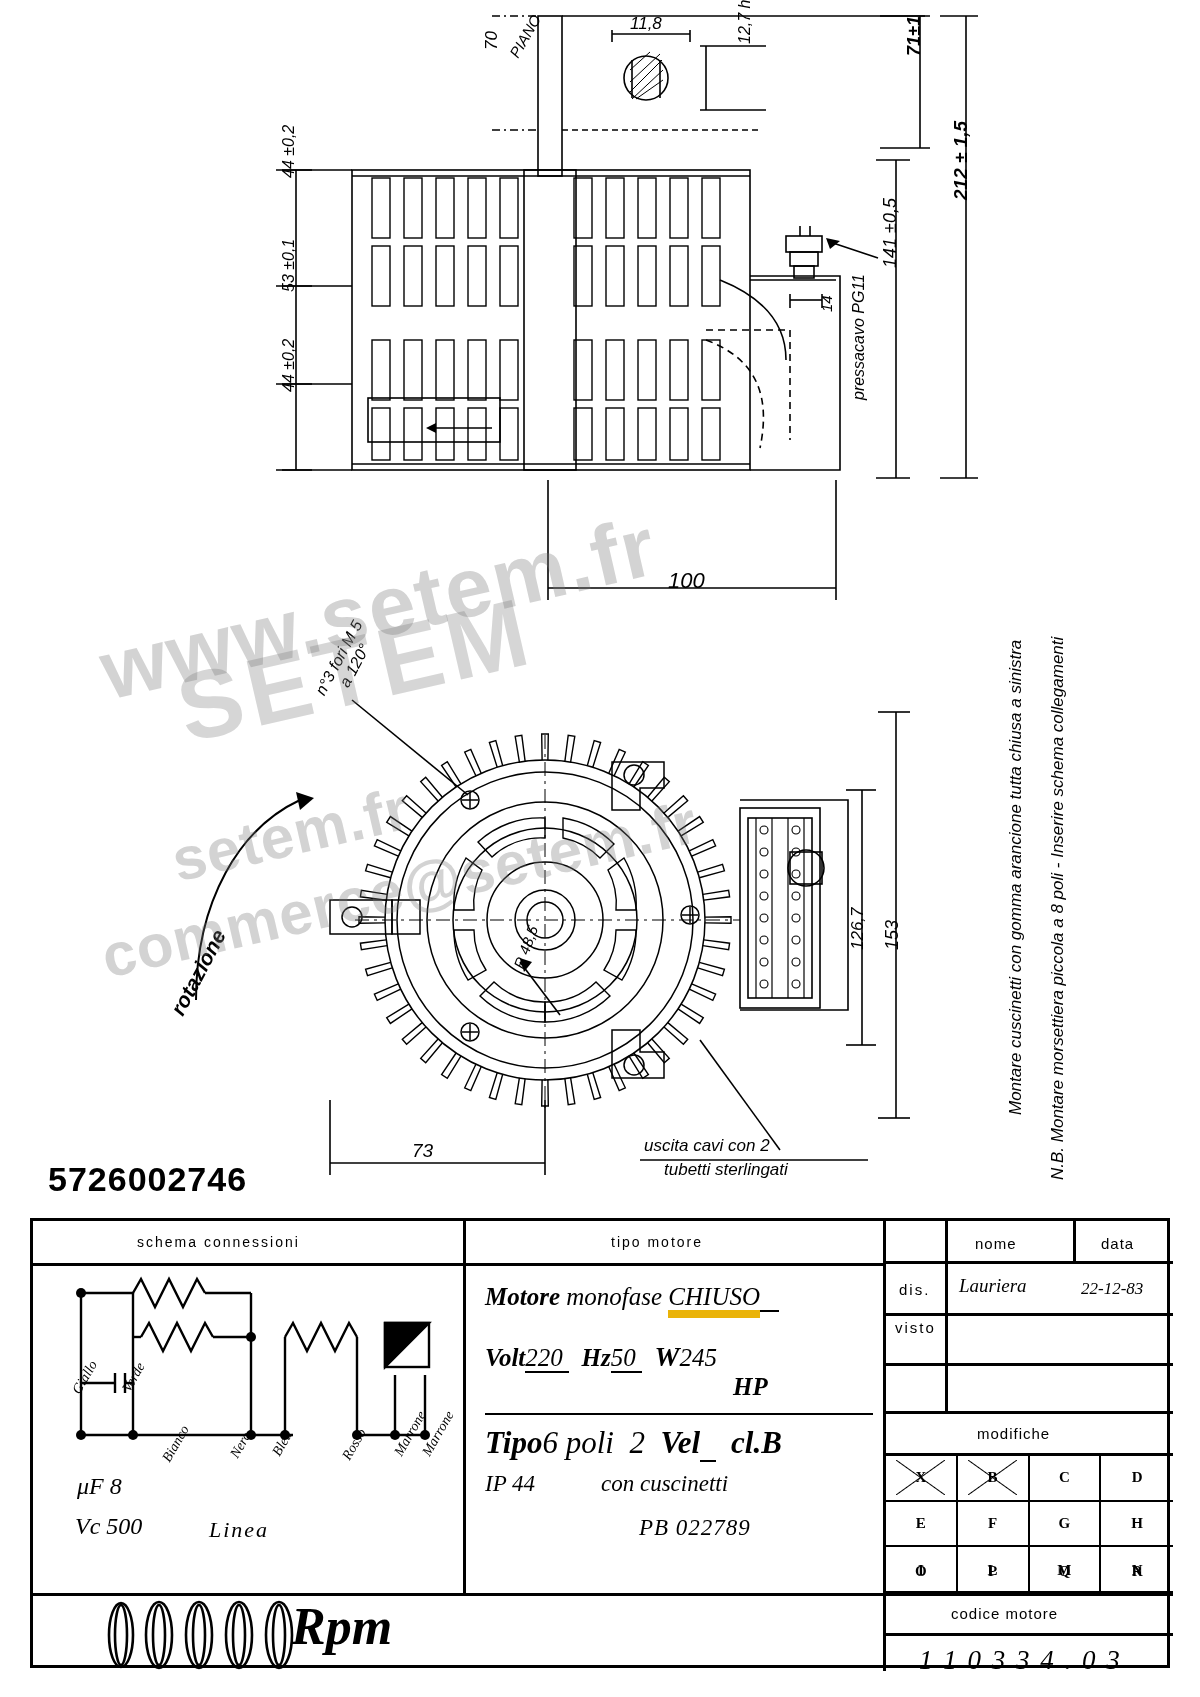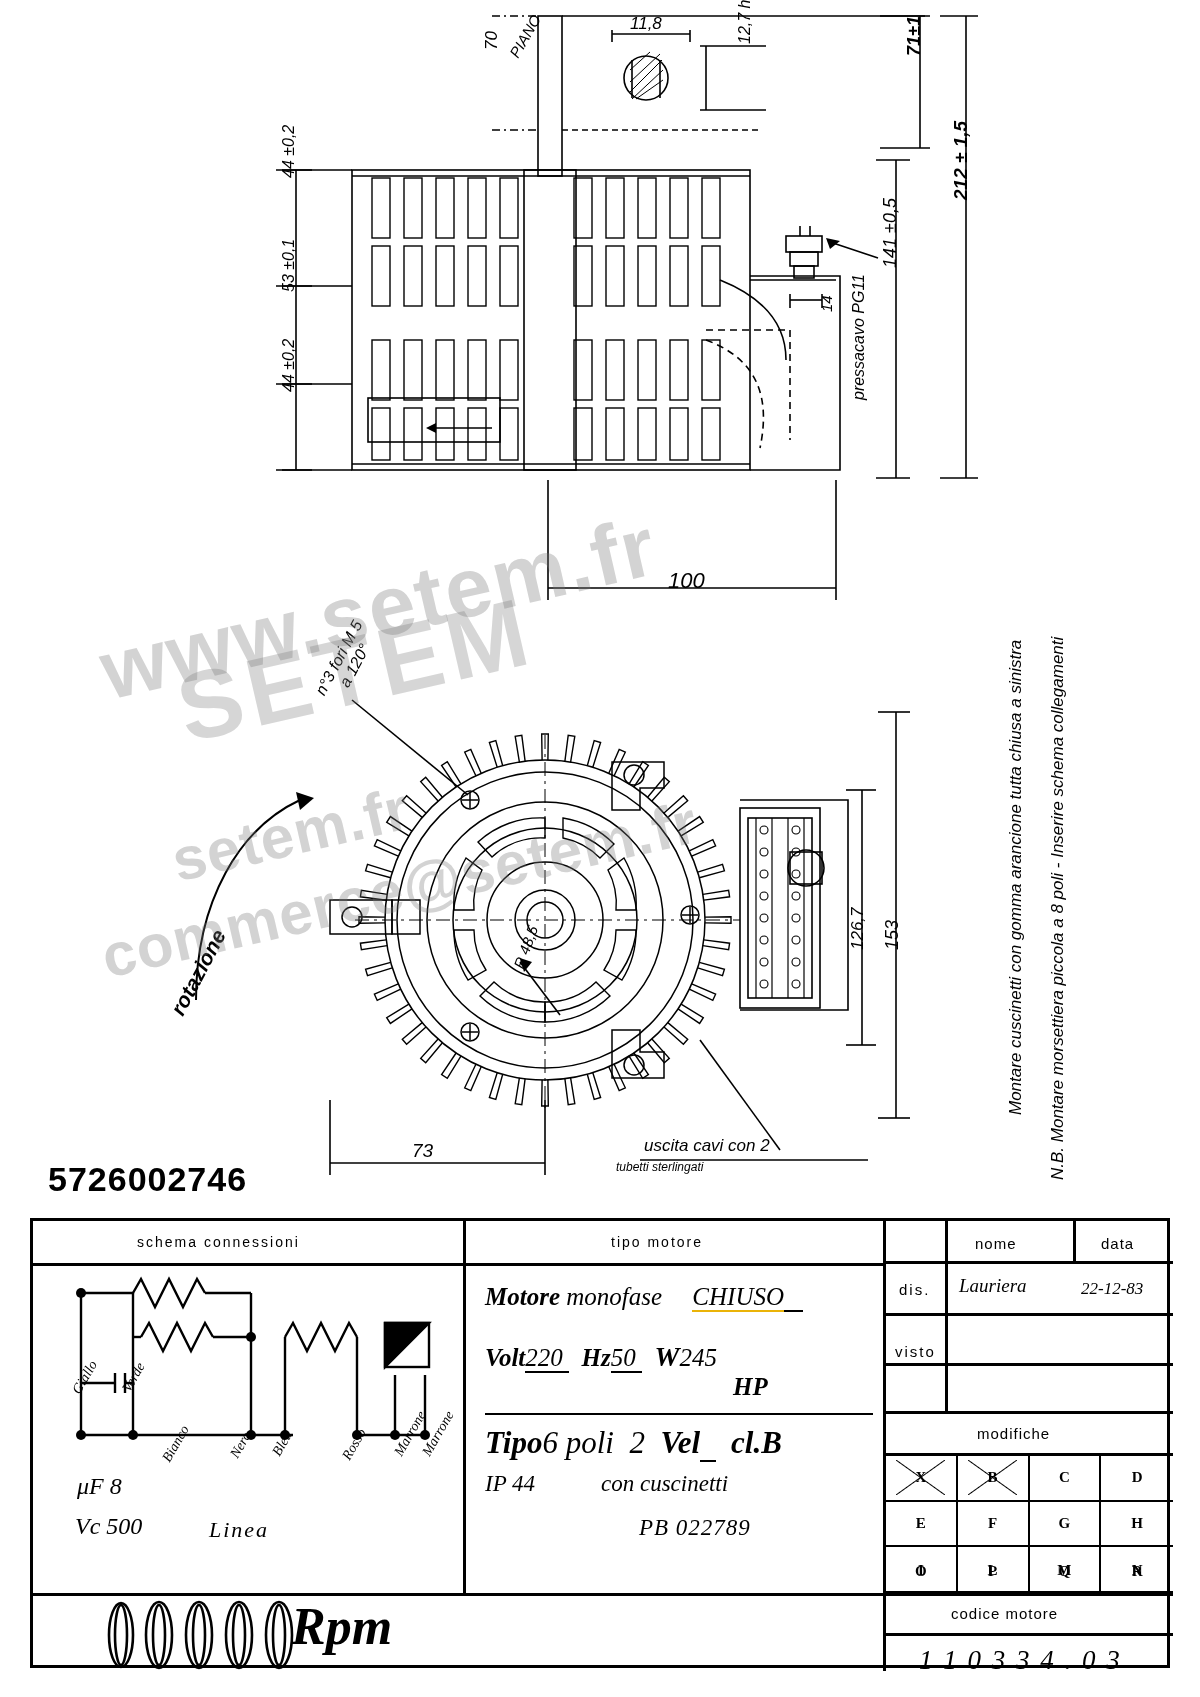--- a/index.html
+++ b/index.html
@@ -358,21 +358,21 @@
     <div class="lbl it" style="left:850px;top:400px;font-size:16px;transform:rotate(-90deg);transform-origin:left top;">pressacavo PG11</div>
 
     <div class="lbl it" style="left:312px;top:690px;font-size:16px;transform:rotate(-62deg);transform-origin:left top;">n°3 fori M 5</div>
     <div class="lbl it" style="left:336px;top:682px;font-size:16px;transform:rotate(-62deg);transform-origin:left top;">a 120°</div>
     <div class="lbl it" style="left:166px;top:1008px;font-size:21px;font-weight:bold;transform:rotate(-62deg);transform-origin:left top;">rotazione</div>
     <div class="lbl it" style="left:510px;top:965px;font-size:15px;transform:rotate(-70deg);transform-origin:left top;">R 48,5</div>
     <div class="lbl it" style="left:848px;top:950px;font-size:17px;transform:rotate(-90deg);transform-origin:left top;">126,7</div>
     <div class="lbl it" style="left:882px;top:950px;font-size:18px;transform:rotate(-90deg);transform-origin:left top;">153</div>
     <div class="lbl it" style="left:412px;top:1140px;font-size:19px;">73</div>
     <div class="lbl it" style="left:644px;top:1136px;font-size:17px;">uscita cavi con 2</div>
-    <div class="lbl it" style="left:616px;top:1160px;font-size:12px;">tubetti sterlingati</div>
+    <div class="lbl it" style="left:664px;top:1160px;font-size:17px;">tubetti sterlingati</div>
 
     <div class="lbl it" style="left:1006px;top:1115px;font-size:17px;transform:rotate(-90deg);transform-origin:left top;">Montare cuscinetti con gomma arancione tutta chiusa a sinistra</div>
     <div class="lbl it" style="left:1048px;top:1180px;font-size:17px;transform:rotate(-90deg);transform-origin:left top;">N.B. Montare morsettiera piccola a 8 poli - Inserire schema collegamenti</div>
 
     <div class="partno">5726002746</div>
   </div>
 
   <div class="wm wm1">www.setem.fr</div>
   <div class="wm wm2">SETEM</div>
   <div class="wm wm3">setem.fr</div>
@@ -453,21 +453,21 @@
 
       <div class="mt" style="left:44px;top:252px;font-size:24px;font-style:italic;">μF 8</div>
       <div class="mt" style="left:42px;top:292px;font-size:24px;font-style:italic;">Vc 500</div>
       <div class="mt" style="left:176px;top:296px;font-size:22px;font-style:italic;letter-spacing:2px;">Linea</div>
 
       <div class="cell-title" style="left:578px;top:13px;">tipo   motore</div>
 
       <div class="mt" style="left:452px;top:62px;font-size:25px;">
         <b>Motore</b>
         <span style="font-style:italic;">monofase</span>
-        <span style="font-style:italic;border-bottom:2px solid #eab308;margin-left:24px;">CHIUSO</span><span style="border-bottom:2px solid #000;">&nbsp;&nbsp;&nbsp;</span>
+        <span style="font-style:italic;border-bottom:8px solid #eab308;">CHIUSO</span><span style="border-bottom:2px solid #000;">&nbsp;&nbsp;&nbsp;</span>
       </div>
 
       <div class="mt" style="left:452px;top:120px;font-size:25px;">
         <b>Volt</b><span style="font-style:italic;border-bottom:2px solid #000;">220</span><span style="border-bottom:2px solid #000;">&nbsp;</span>
         &nbsp;<b>Hz</b><span style="font-style:italic;border-bottom:2px solid #000;">50</span><span style="border-bottom:2px solid #000;">&nbsp;</span>
         &nbsp;<b style="font-size:28px;">W</b><span style="font-style:italic;">245</span>
       </div>
       <div class="mt" style="left:700px;top:152px;font-size:25px;font-weight:bold;font-style:italic;">HP</div>
       <div class="tbline" style="left:452px;top:192px;width:388px;height:2px;"></div>
 
@@ -490,21 +490,21 @@
       <div class="tbline" style="left:853px;top:372px;width:287px;height:3px;"></div>
       <div class="tbline" style="left:853px;top:412px;width:287px;height:3px;"></div>
       <div class="tbline" style="left:912px;top:0;width:3px;height:190px;"></div>
       <div class="tbline" style="left:1040px;top:0;width:3px;height:40px;"></div>
 
       <div class="cell-title" style="left:942px;top:14px;font-size:15px;letter-spacing:1px;">nome</div>
       <div class="cell-title" style="left:1068px;top:14px;font-size:15px;letter-spacing:1px;">data</div>
       <div class="cell-title" style="left:866px;top:60px;font-size:15px;">dis.</div>
       <div class="handw" style="position:absolute;left:926px;top:54px;font-size:19px;">Lauriera</div>
       <div class="mt" style="left:1048px;top:58px;font-size:17px;font-style:italic;">22-12-83</div>
-      <div class="cell-title" style="left:862px;top:122px;font-size:15px;">visto</div>
+      <div class="cell-title" style="left:862px;top:98px;font-size:15px;">visto</div>
       <div class="cell-title" style="left:944px;top:204px;font-size:15px;letter-spacing:1px;">modifiche</div>
 
       <div class="modgrid" style="left:853px;top:235px;width:287px;height:137px;">
         <div class="struck">X</div>
         <div class="struck">B</div>
         <div>C</div>
         <div>D</div>
         <div>E</div>
         <div>F</div>
         <div>G</div>

